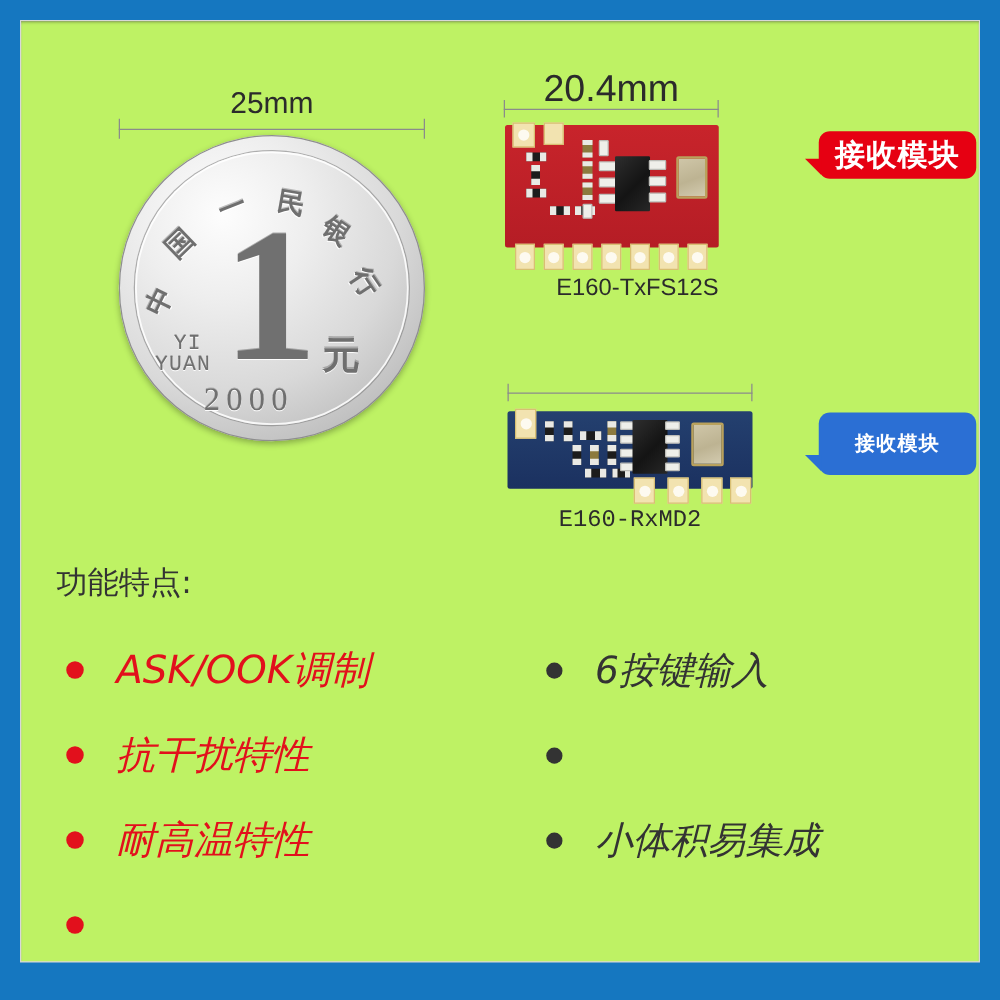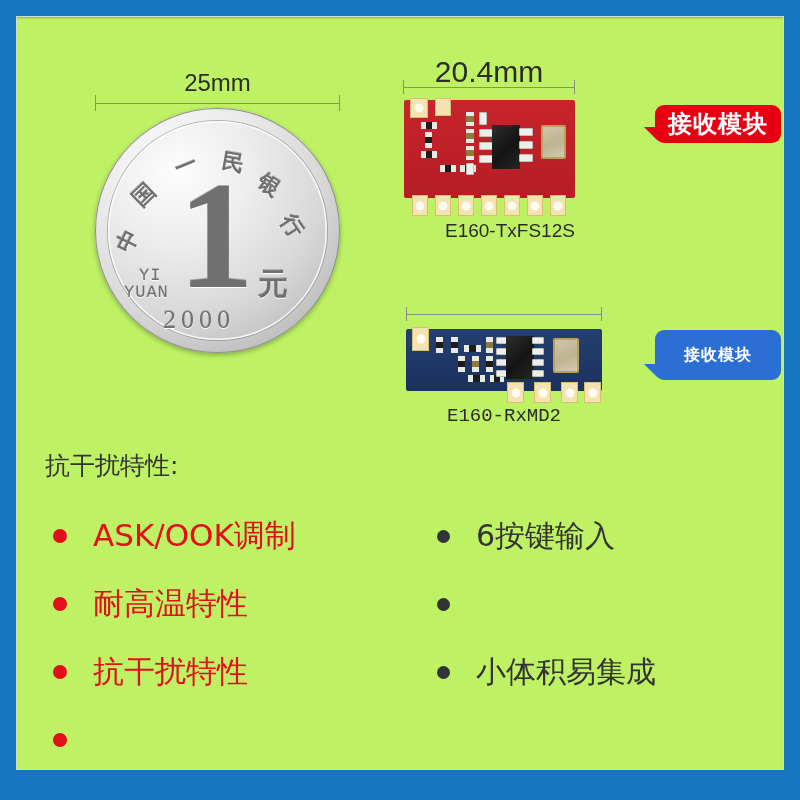--- a/index.html
+++ b/index.html
@@ -206,20 +206,21 @@
     color: #333333;
     font-family: "DejaVu Sans", "Liberation Sans", sans-serif;
   }
   .feat-col {
     position: absolute;
   }
   .feat-item {
     display: flex;
     align-items: center;
     font-family: "DejaVu Sans", "Liberation Sans", sans-serif;
+    font-style: italic;
   }
   .feat-dot {
     flex: 0 0 auto;
     border-radius: 50%;
   }
   .feat-col.left .feat-item  { color: #e2101c; }
   .feat-col.left .feat-dot   { background: #e2101c; }
   .feat-col.right .feat-item { color: #333333; }
   .feat-col.right .feat-dot  { background: #333333; }
 </style>
@@ -378,34 +379,34 @@
       </div>
     </div>
 
     <div class="pcb-label" style="left:430px; top:388px; font-size:19px;font-family:Liberation Mono, monospace;">E160-RxMD2</div>
 
     <div class="badge blue" style="left:638px; top:313px; width:126px; height:50px; font-size:16px;">
       <span class="tail"></span>
       <span>接收模块</span>
     </div>
 
-    <div class="features-head" style="left:28px; top:432px; font-size:25px;">抗干扰特性:</div>
+    <div class="features-head" style="left:28px; top:432px; font-size:25px;">功能特点:</div>
 
     <div class="feat-col left" style="left:36px; top:485px; width:380px;">
       <div class="feat-item" style="height:68px; font-size:31px;">
         <span class="feat-dot" style="width:14px;height:14px;margin-right:26px;"></span>
         <span>ASK/OOK调制</span>
       </div>
       <div class="feat-item" style="height:68px; font-size:31px;">
         <span class="feat-dot" style="width:14px;height:14px;margin-right:26px;"></span>
-        <span>耐高温特性</span>
+        <span>抗干扰特性</span>
       </div>
       <div class="feat-item" style="height:68px; font-size:31px;">
         <span class="feat-dot" style="width:14px;height:14px;margin-right:26px;"></span>
-        <span>抗干扰特性</span>
+        <span>耐高温特性</span>
       </div>
       <div class="feat-item" style="height:68px; font-size:31px;">
         <span class="feat-dot" style="width:14px;height:14px;margin-right:26px;"></span>
       </div>
     </div>
 
     <div class="feat-col right" style="left:420px; top:485px; width:340px;">
       <div class="feat-item" style="height:68px; font-size:30px;">
         <span class="feat-dot" style="width:13px;height:13px;margin-right:26px;"></span>
         <span>6按键输入</span>

